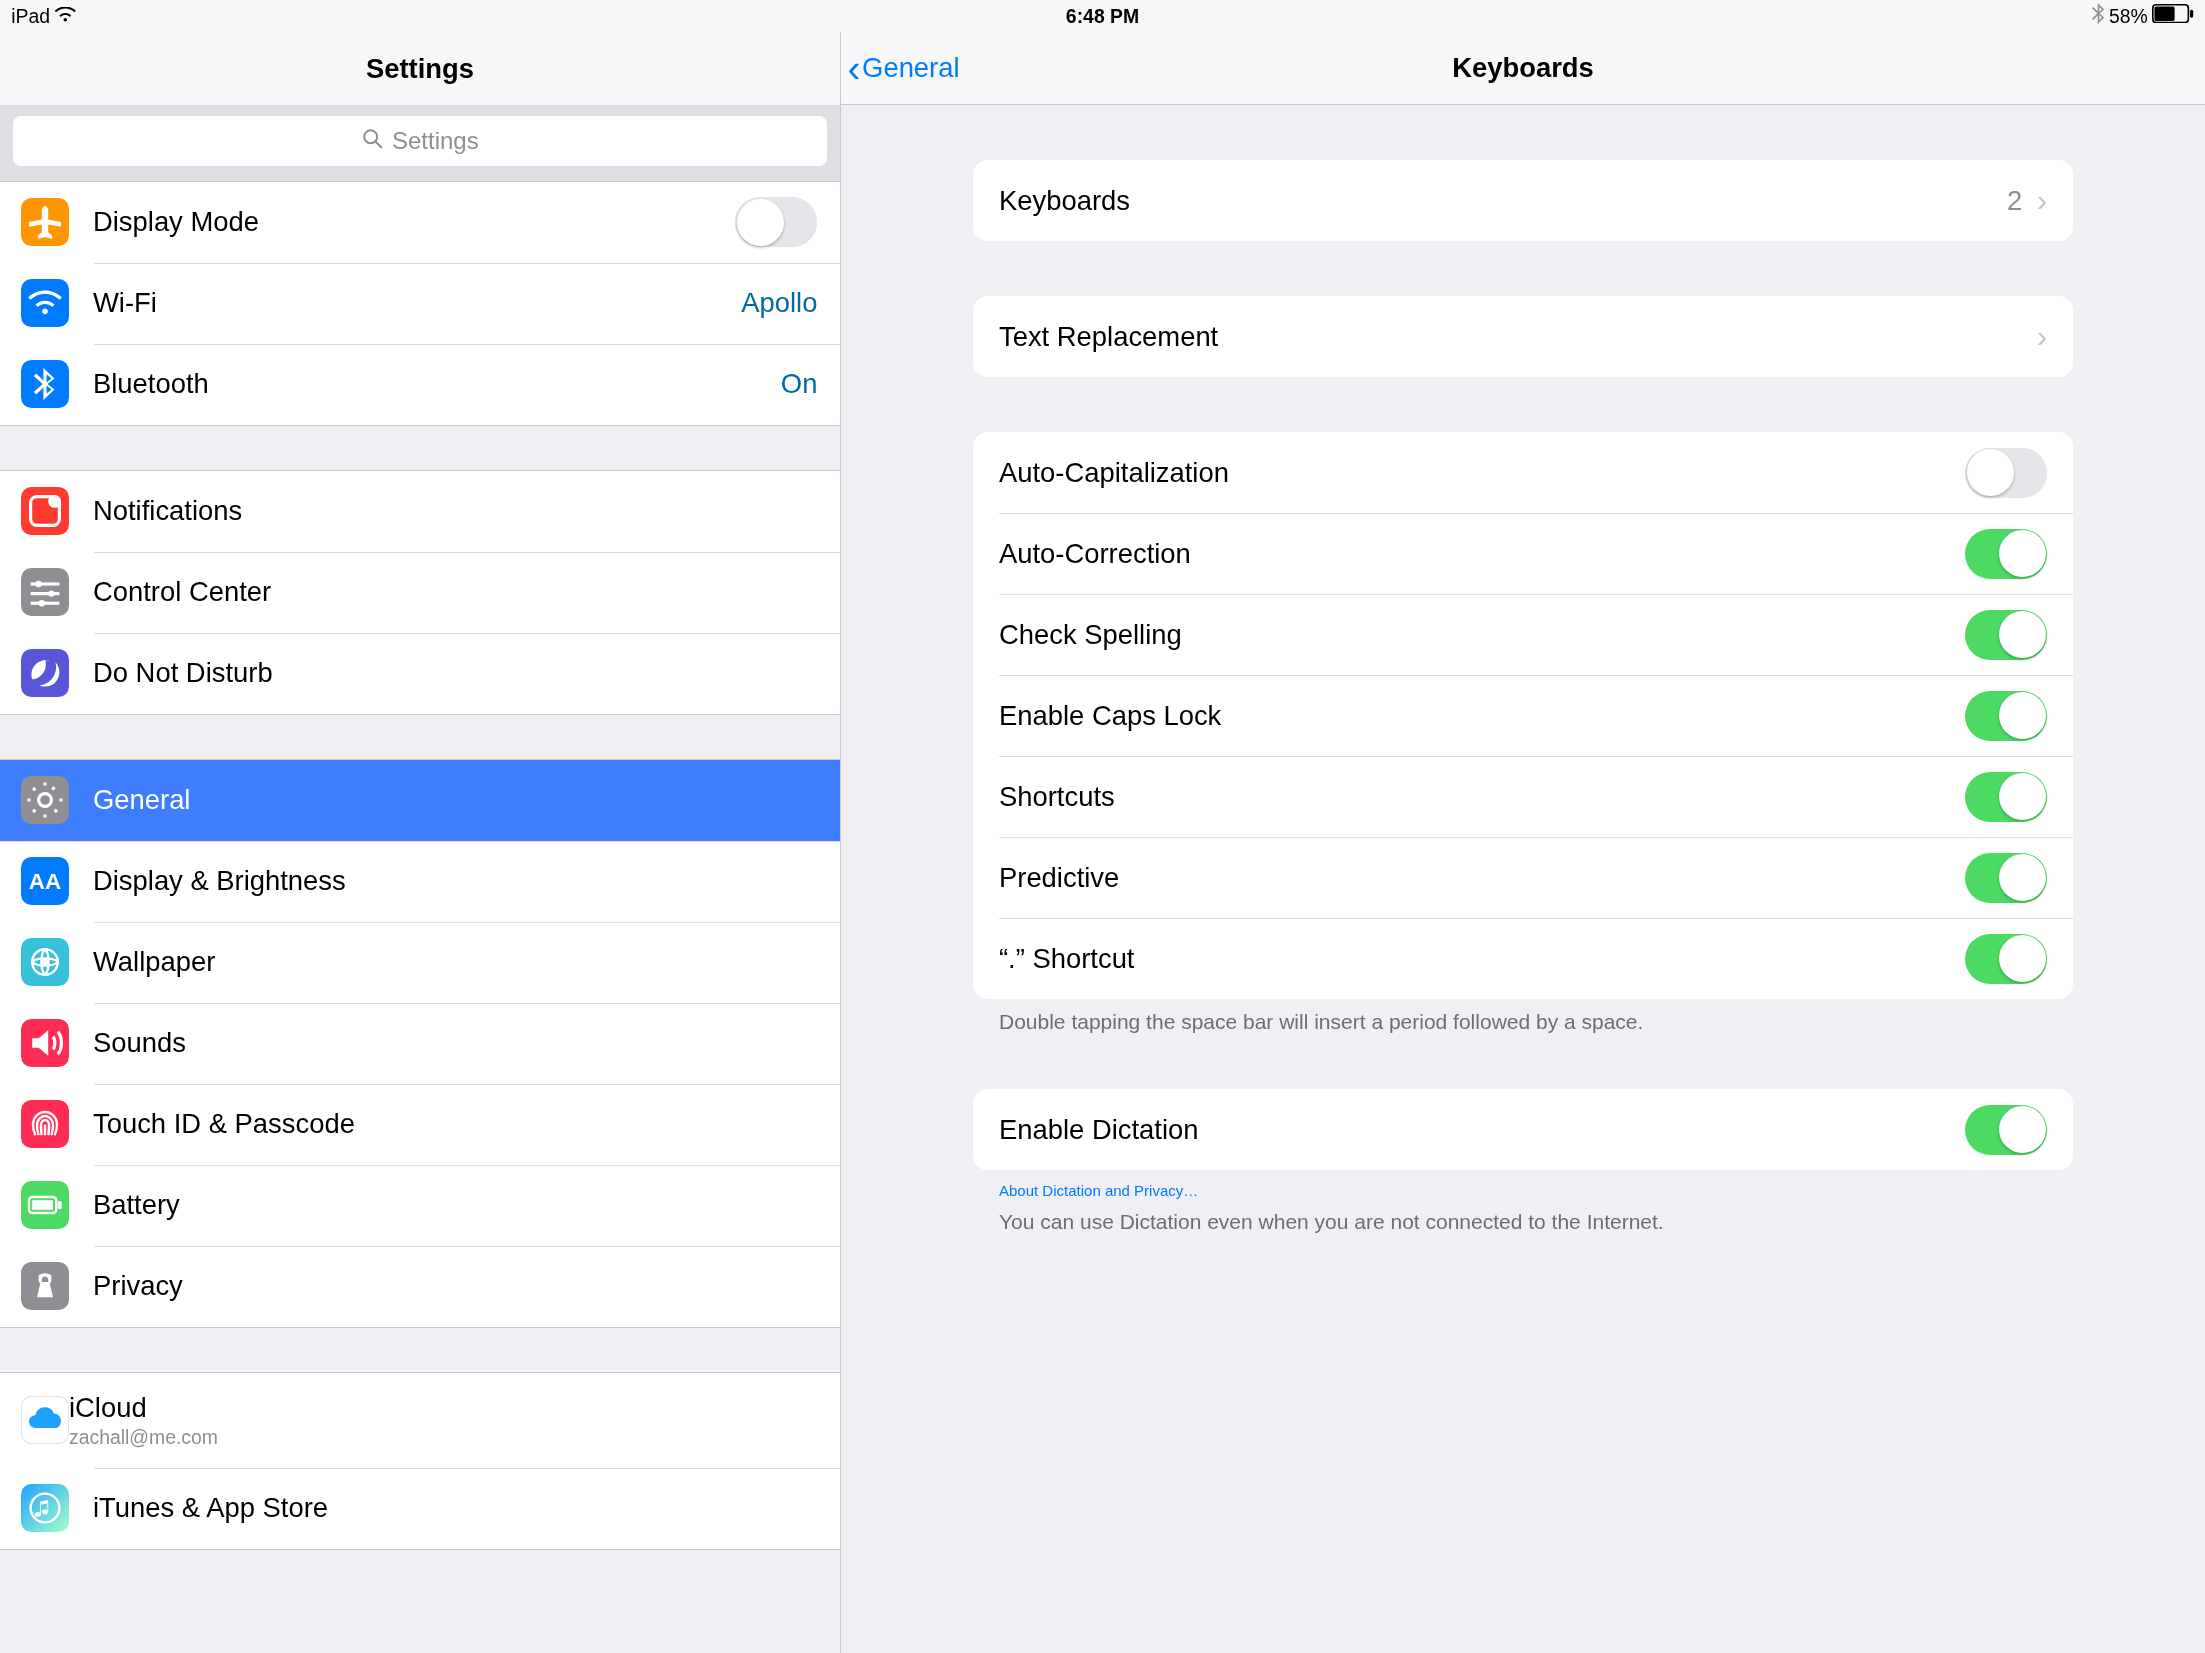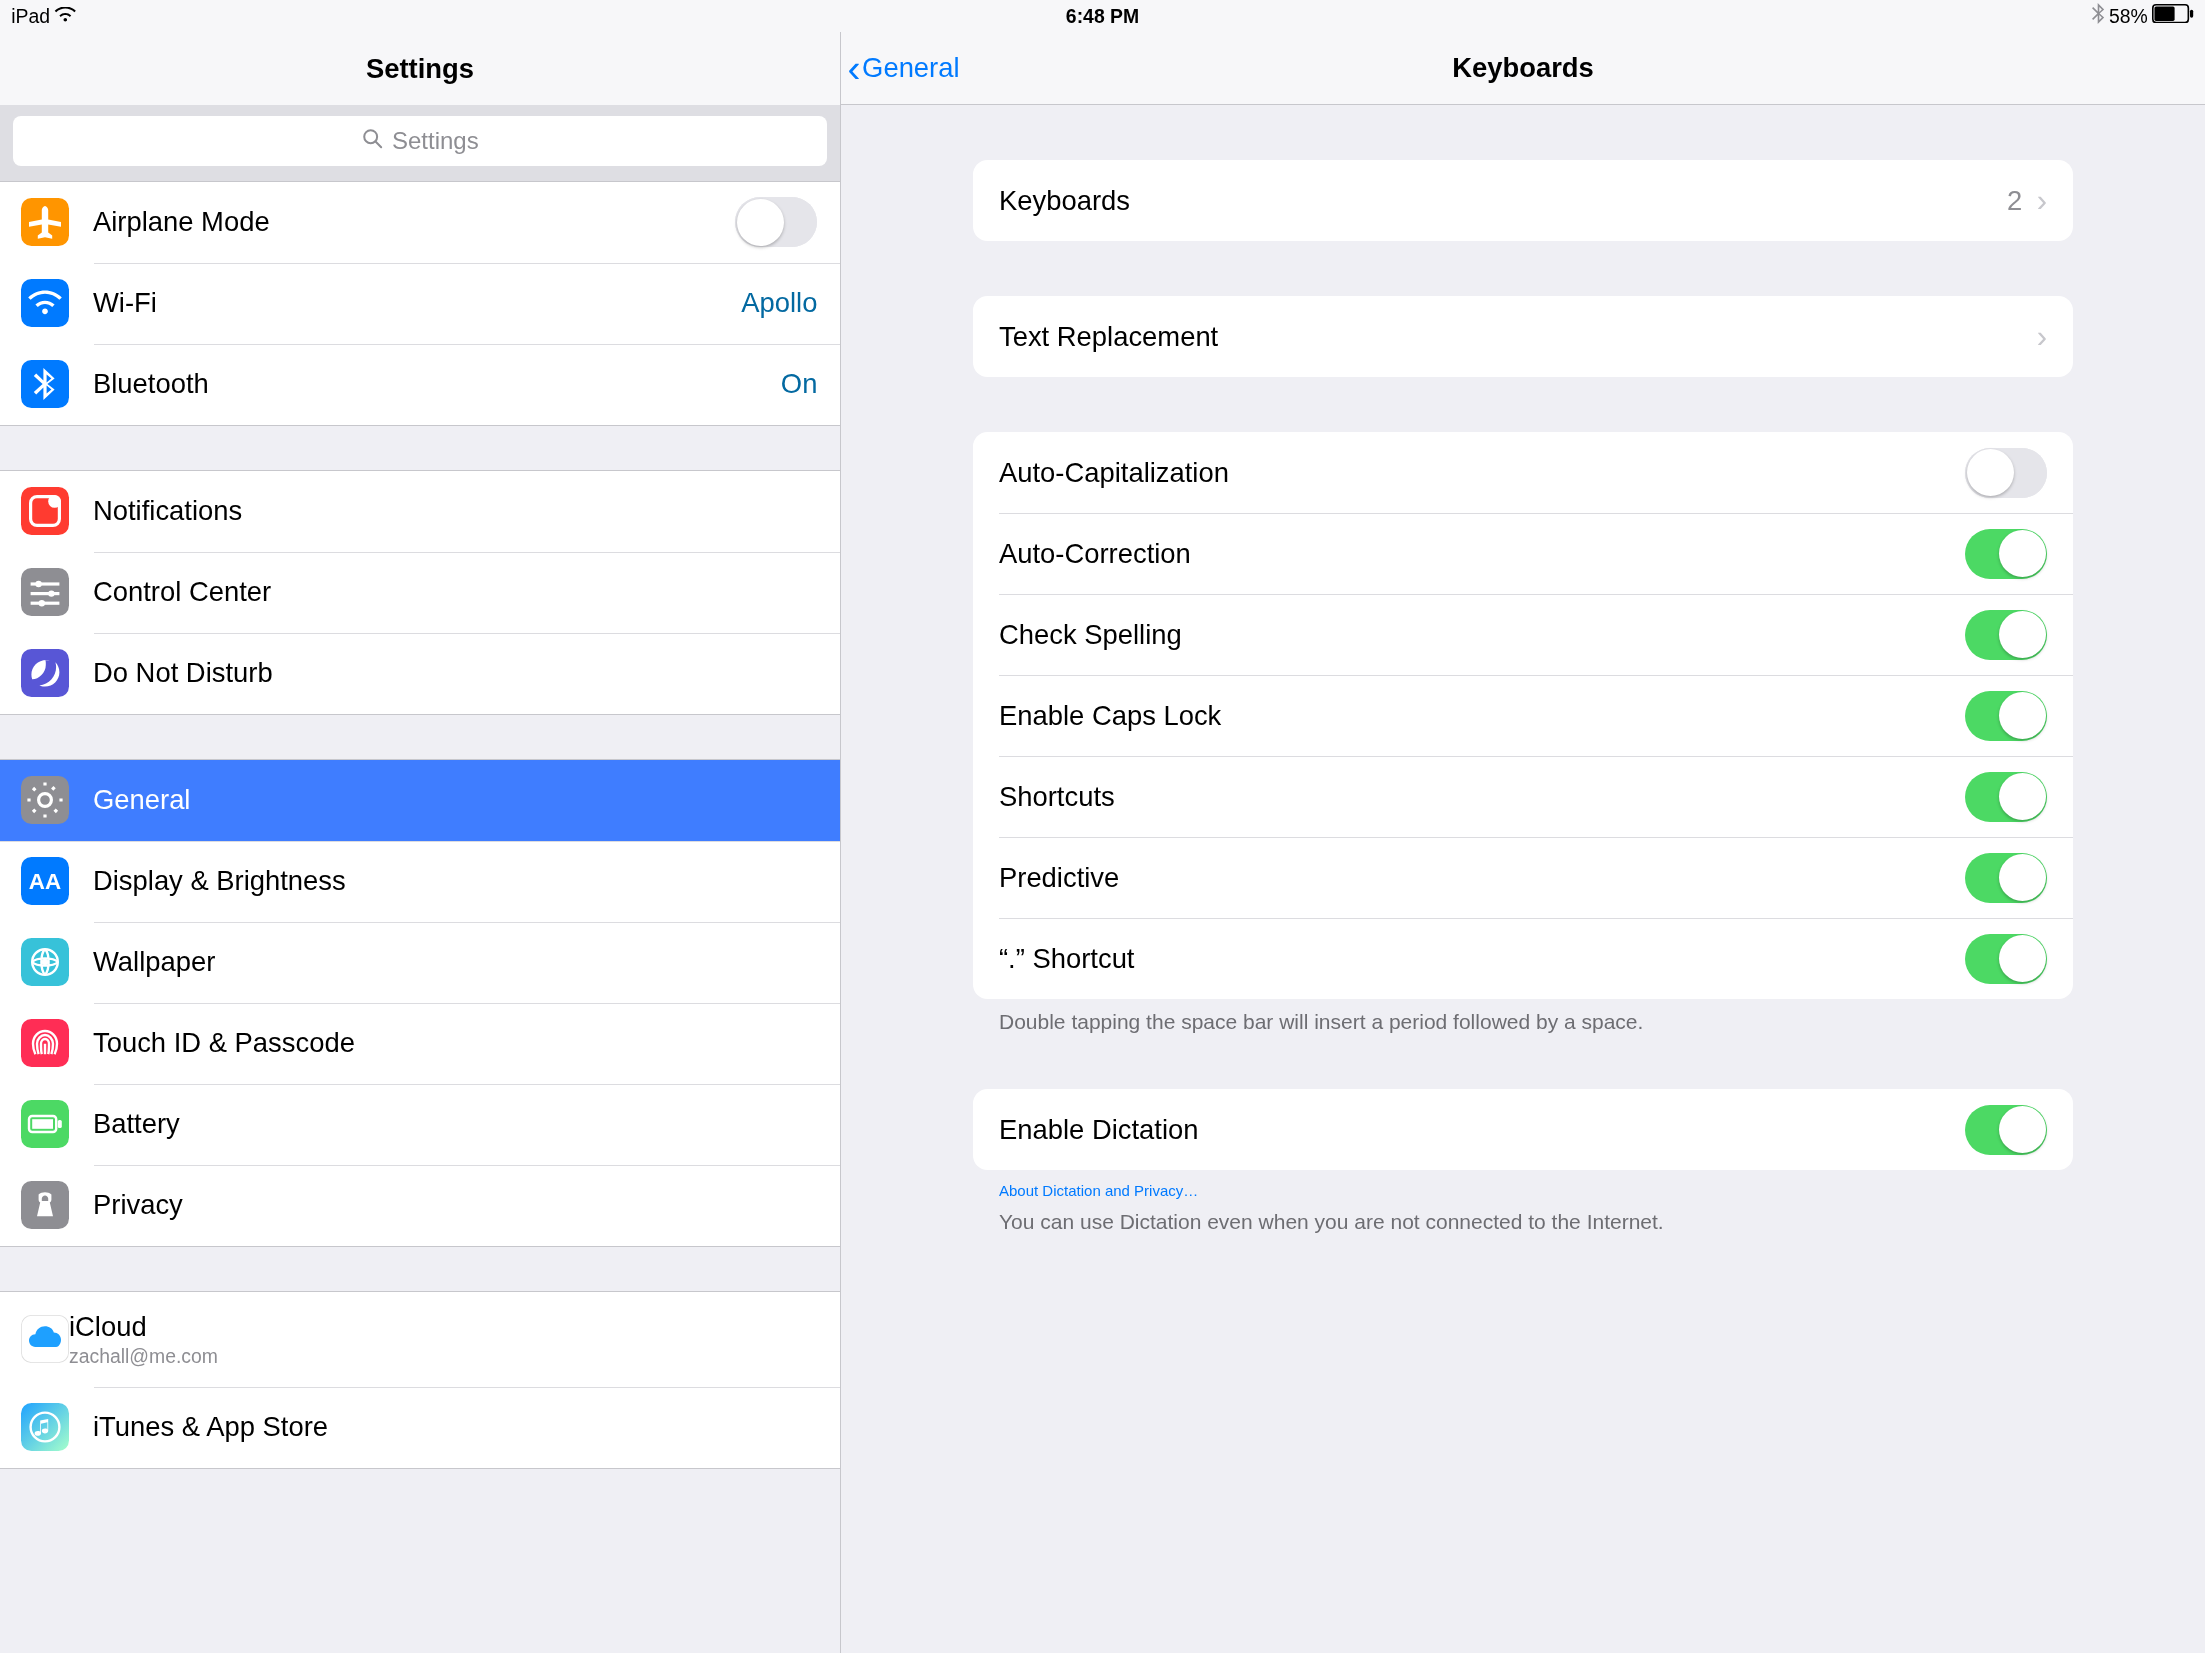--- a/index.html
+++ b/index.html
@@ -151,21 +151,21 @@
     </div>
 
     <div id="sidebar-groups">
         <div class="group first">
           <div class="row">
             <div class="icon" style="background: rgb(255, 149, 0);">
               <svg viewBox="0 0 60 60">
                 <path fill="#fff" d="M50 30l-16-3V15c0-2-2-5-4-5s-4 3-4 5v12l-16 3v6l16-3v10l-5 4v4l9-2 9 2v-4l-5-4V33l16 3z"></path>
               </svg>
             </div>
-            <span class="label">Airplane Mode</span>
+            <span class="label">Display Mode</span>
             <div class="toggle">
               <div class="knob"></div>
             </div>
           </div>
           <div class="row">
             <div class="icon" style="background: rgb(0, 122, 255);">
               <svg viewBox="0 0 60 60">
                 <path fill="#fff" d="M30 44c2 0 3.6-1.6 3.6-3.6S32 36.8 30 36.8s-3.6 1.6-3.6 3.6S28 44 30 44zm-9-9c5-5 13-5 18 0l3-3c-6.6-6.6-17.4-6.6-24 0zM12 26c10-10 26-10 36 0l3-3c-11.6-11.6-30.4-11.6-42 0z"></path>
               </svg>
             </div>
@@ -234,20 +234,29 @@
           </div>
           <div class="row">
             <div class="icon" style="background: rgb(55, 194, 217);">
               <svg viewBox="0 0 60 60">
                 <circle cx="30" cy="30" r="16" fill="none" stroke="#fff" stroke-width="3"></circle>
                 <circle cx="30" cy="30" r="4" fill="#fff"></circle>
                 <path fill="none" stroke="#fff" stroke-width="3" d="M30 14c6 6 6 26 0 32M30 14c-6 6-6 26 0 32M14 30c6-6 26-6 32 0M14 30c6 6 26 6 32 0"></path>
               </svg>
             </div>
             <span class="label">Wallpaper</span>
+          </div>
+          <div class="row">
+            <div class="icon" style="background: rgb(255, 45, 85);">
+              <svg viewBox="0 0 60 60">
+                <path fill="#fff" d="M14 24v12h8l12 10V14L22 24z"></path>
+                <path fill="none" stroke="#fff" stroke-width="4" d="M40 22c3 3 3 13 0 16m6-22c6 6 6 22 0 28"></path>
+              </svg>
+            </div>
+            <span class="label">Sounds</span>
           </div>
           <div class="row">
             <div class="icon" style="background: rgb(255, 45, 85);">
               <svg viewBox="0 0 60 60">
                 <path fill="none" stroke="#fff" stroke-width="3" d="M18 44c-2-4-3-8-3-13 0-9 7-16 15-16s15 7 15 16c0 5-1 9-3 13M22 44c-1-3-2-7-2-13 0-6 5-11 10-11s10 5 10 11c0 6-1 10-2 13M26 44c-1-3-1-6-1-13 0-3 2-6 5-6s5 3 5 6c0 7 0 10-1 13M30 44V31"></path>
               </svg>
             </div>
             <span class="label">Touch ID &amp; Passcode</span>
           </div>
           <div class="row">

